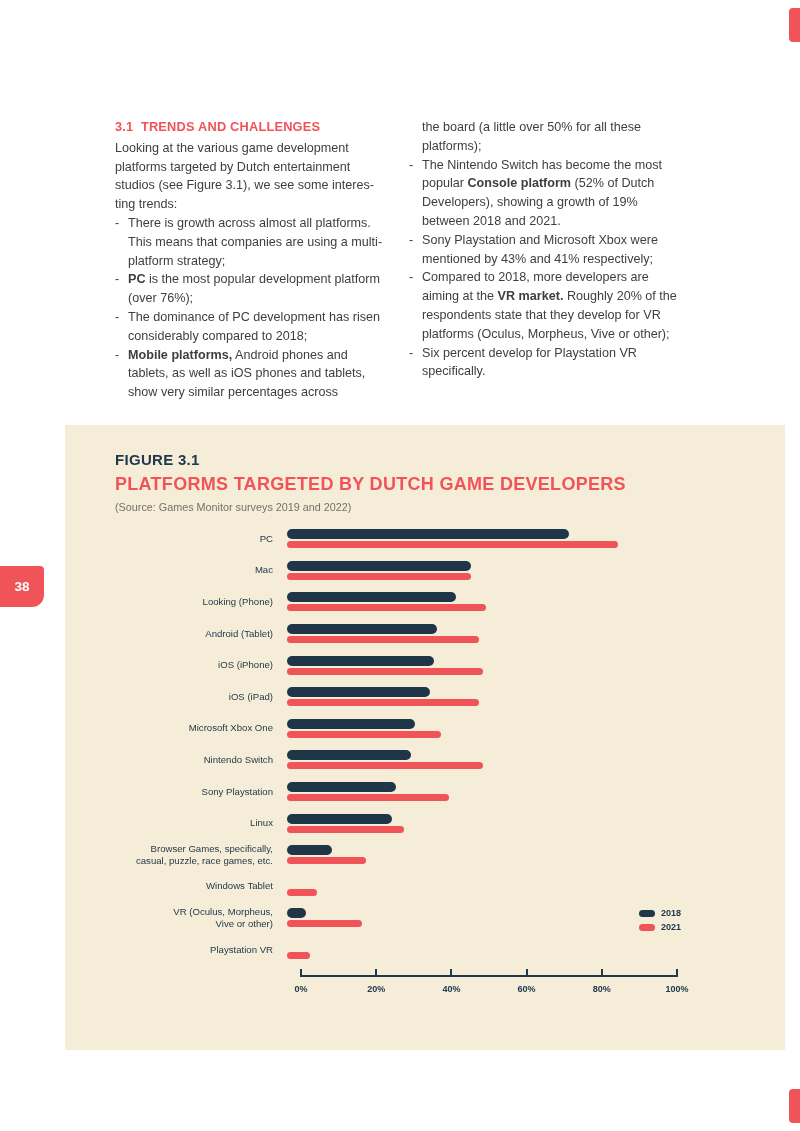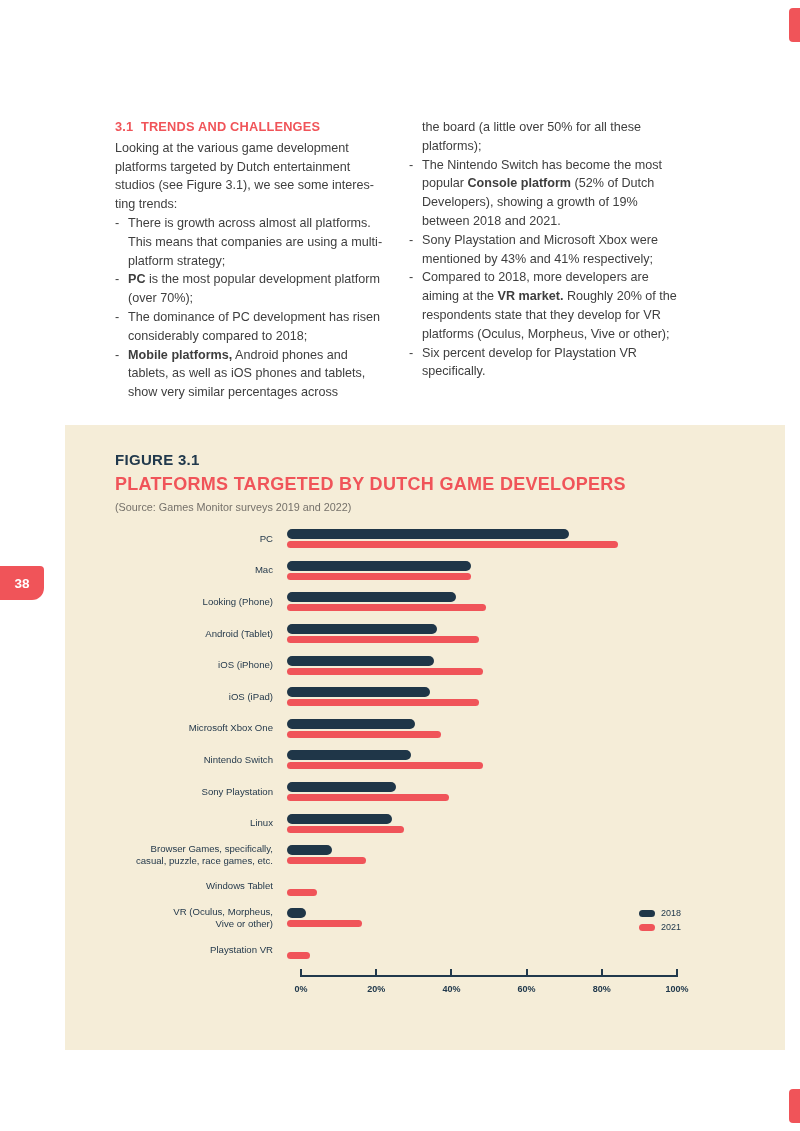--- a/index.html
+++ b/index.html
@@ -4,21 +4,21 @@
 <style>
   * { margin:0; padding:0; box-sizing:border-box; }
   html,body { background:#e8e8e8; }
   body { font-family:"Liberation Sans", sans-serif; }
   .page { position:relative; width:800px; height:1131px; background:#ffffff; margin:0 auto; overflow:hidden; }
 
   .corner { position:absolute; right:0; width:11px; height:34px; background:#f05459; border-radius:4px 0 0 4px; }
   .corner-top { top:8px; }
   .corner-bottom { bottom:8px; }
 
-  .page-tab { position:absolute; left:0; top:566px; width:44px; height:34px; background:#f05459; color:#ffffff;
+  .page-tab { position:absolute; left:0; top:566px; width:44px; height:41px; background:#f05459; color:#ffffff;
               font-weight:bold; font-size:13.5px; display:flex; align-items:center; justify-content:center;
               border-radius:0 4px 12px 0; }
 
   .columns { position:absolute; left:115px; top:118px; width:574px; display:flex; gap:24px; }
   .col { width:270px; color:#3e3e3e; font-size:12.6px; line-height:18.8px; }
   .section-heading { color:#f05459; font-size:12.8px; font-weight:bold; letter-spacing:0.2px;
                      white-space:pre-wrap; margin-bottom:2px; }
   .bullet { display:flex; }
   .dash { width:13px; flex:none; }
   .btext { flex:1; }
@@ -42,21 +42,21 @@
 
   .axis { margin-left:186px; width:376px; position:relative; margin-top:10px; }
   .axis-line { height:2px; background:#21394c; position:relative; border-radius:2px; }
   .tick { position:absolute; width:2px; height:8px; background:#21394c; top:-6px; transform:translateX(-50%); }
   .axis-labels { position:relative; height:18px; }
   .tick-label { position:absolute; top:7px; transform:translateX(-50%); font-size:9px; font-weight:bold; color:#21394c; }
 
   .legend { position:absolute; left:524px; top:385px; display:flex; flex-direction:column; gap:4px; }
   .legend-item { display:flex; align-items:center; gap:6px; }
   .swatch { width:16px; height:7px; border-radius:4px; display:inline-block; }
-  .legend-label { font-size:9px; font-weight:normal; color:#21394c; }
+  .legend-label { font-size:9px; font-weight:bold; color:#21394c; }
 </style>
 </head>
 <body>
 
 <div class="page">
 
   <div class="corner corner-top"></div>
   <div class="corner corner-bottom"></div>
 
   <div class="page-tab">
@@ -67,21 +67,21 @@
     <div class="col">
       <div class="section-heading">3.1  TRENDS AND CHALLENGES</div>
       <div>Looking at the various game development platforms targeted by Dutch entertainment studios (see Figure 3.1), we see some interes-ting trends:</div>
       <div id="left-bullets">
           <div class="bullet">
             <span class="dash">-</span>
             <span class="btext"><span>There is growth across almost all platforms. This means that companies are using a multi-platform strategy;</span></span>
           </div>
           <div class="bullet">
             <span class="dash">-</span>
-            <span class="btext"><span class="b">PC</span><span> is the most popular development platform (over 70%);</span></span>
+            <span class="btext"><span class="b">PC</span><span> is the most popular development platform (over 76%);</span></span>
           </div>
           <div class="bullet">
             <span class="dash">-</span>
             <span class="btext"><span>The dominance of PC development has risen considerably compared to 2018;</span></span>
           </div>
           <div class="bullet">
             <span class="dash">-</span>
             <span class="btext"><span class="b">Mobile platforms,</span><span> Android phones and tablets, as well as iOS phones and tablets, show very similar percentages across</span></span>
           </div>
         </div>

